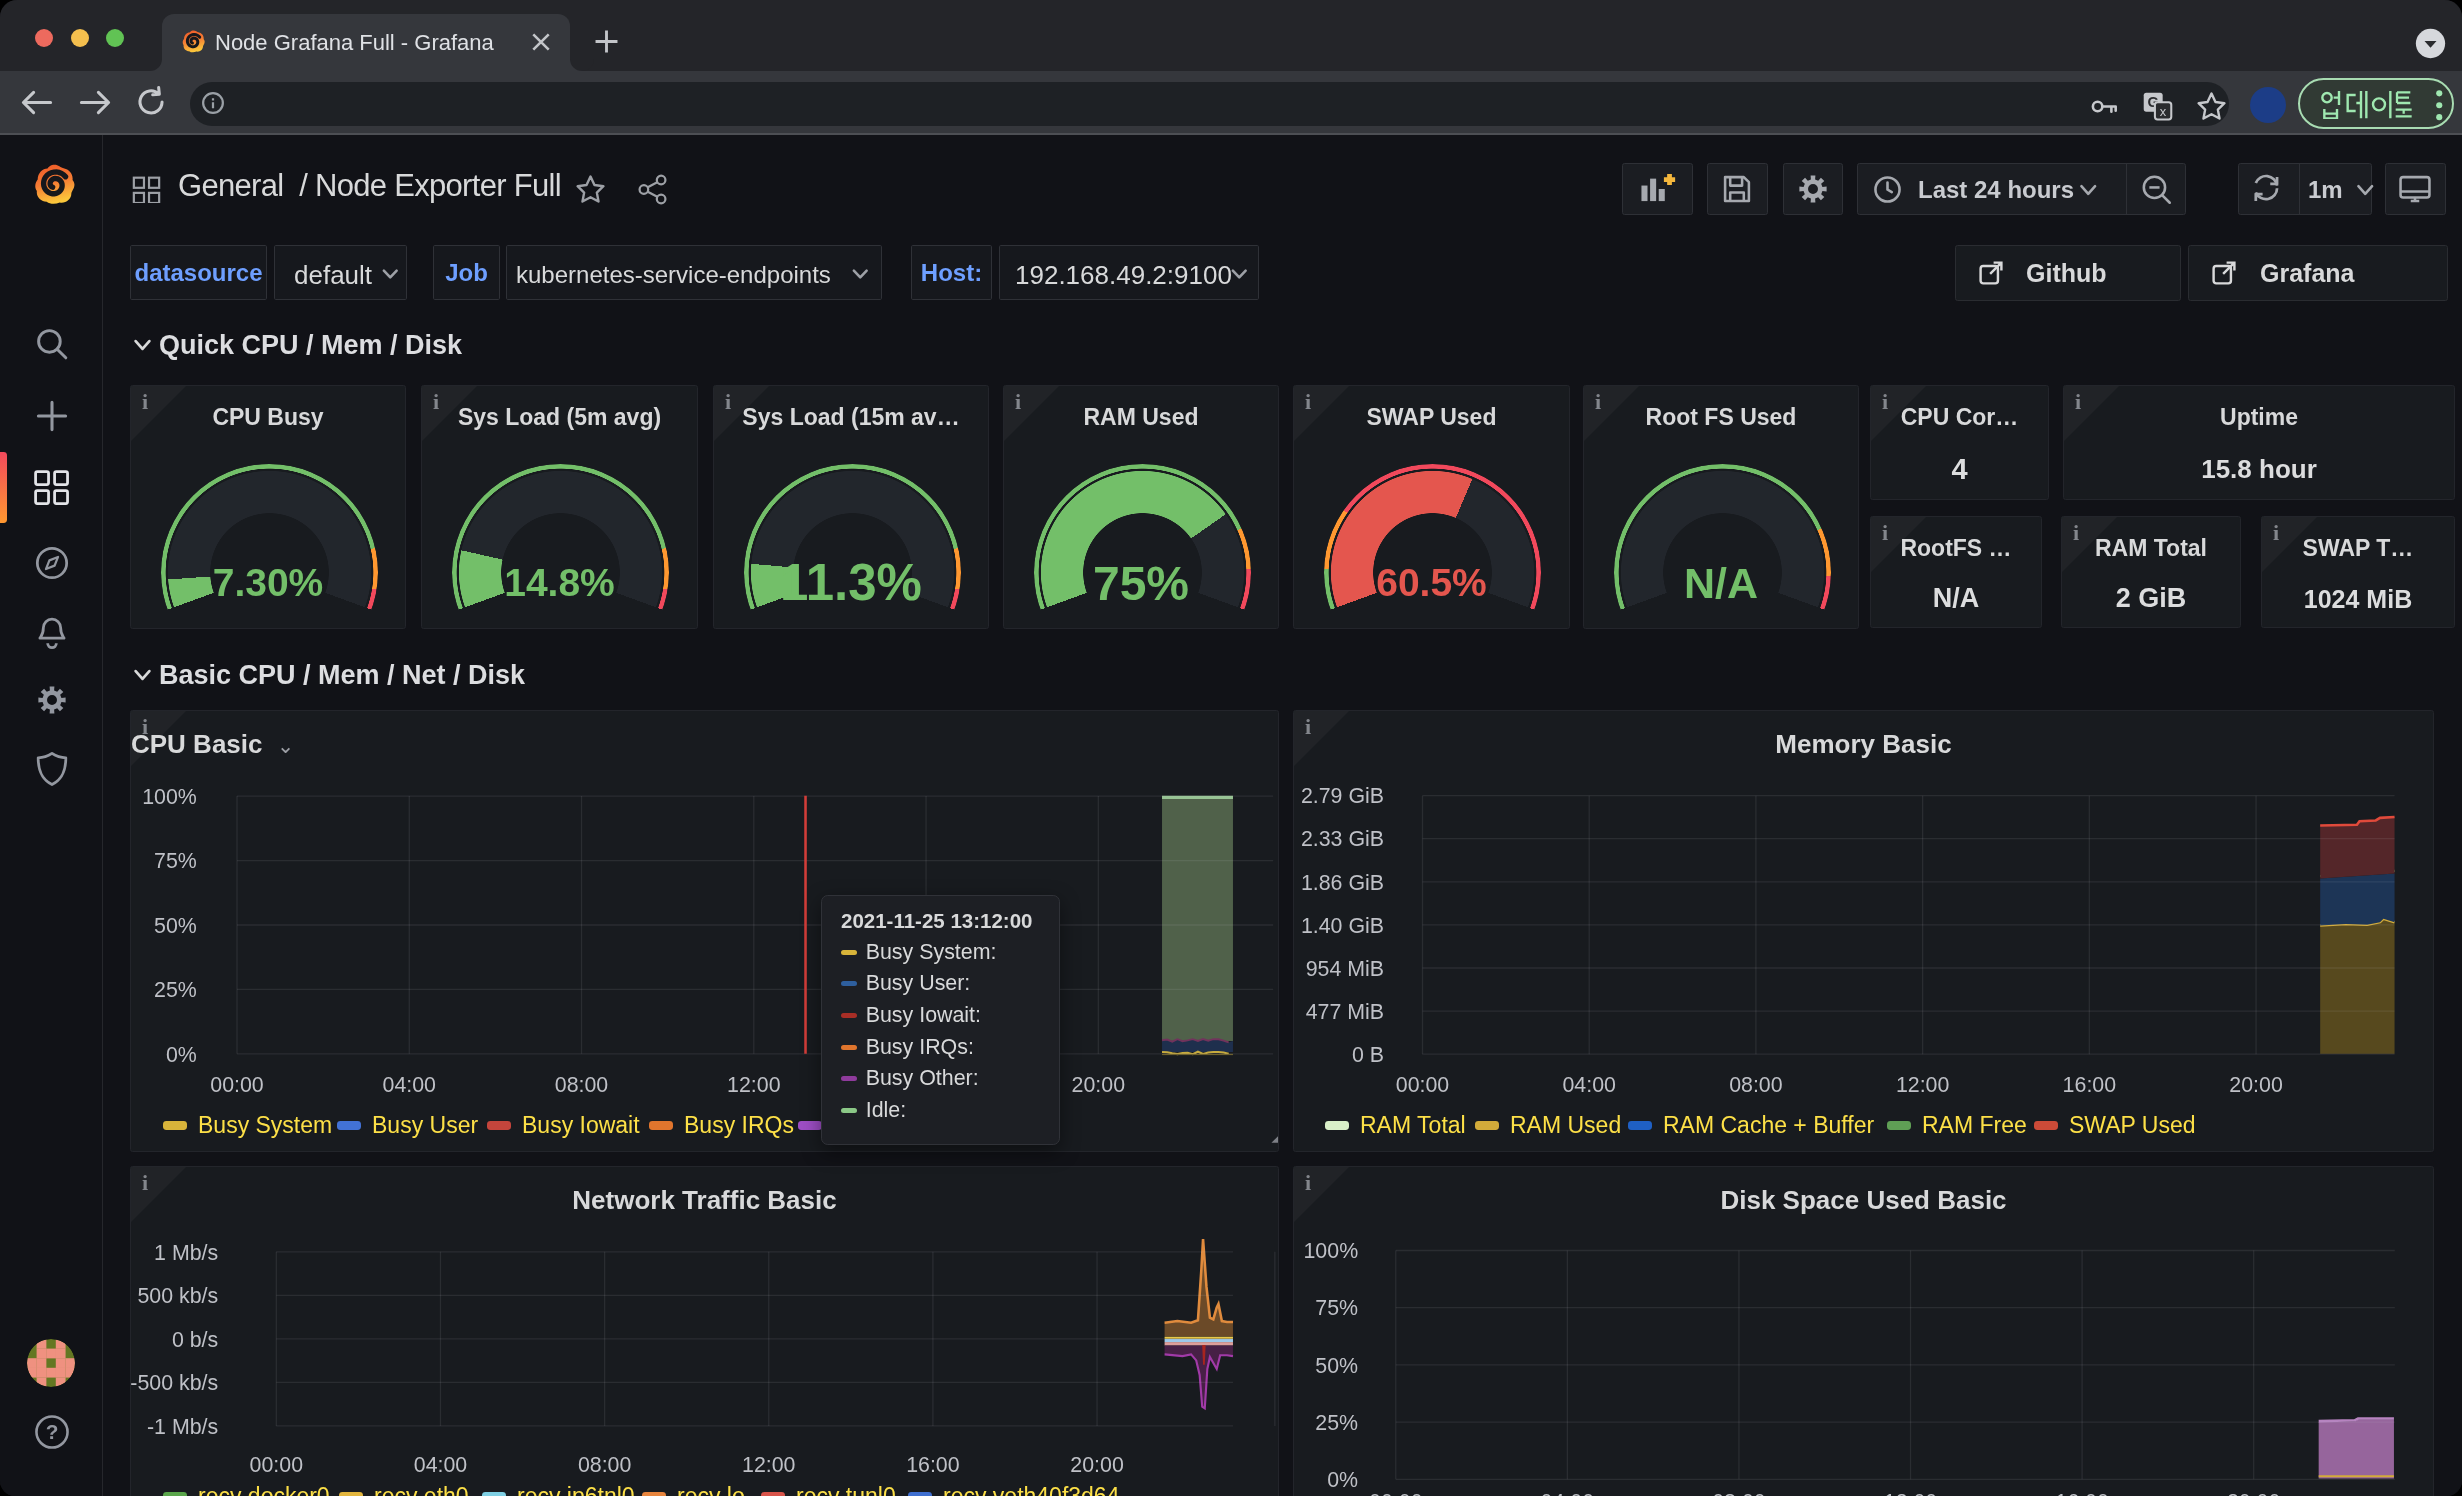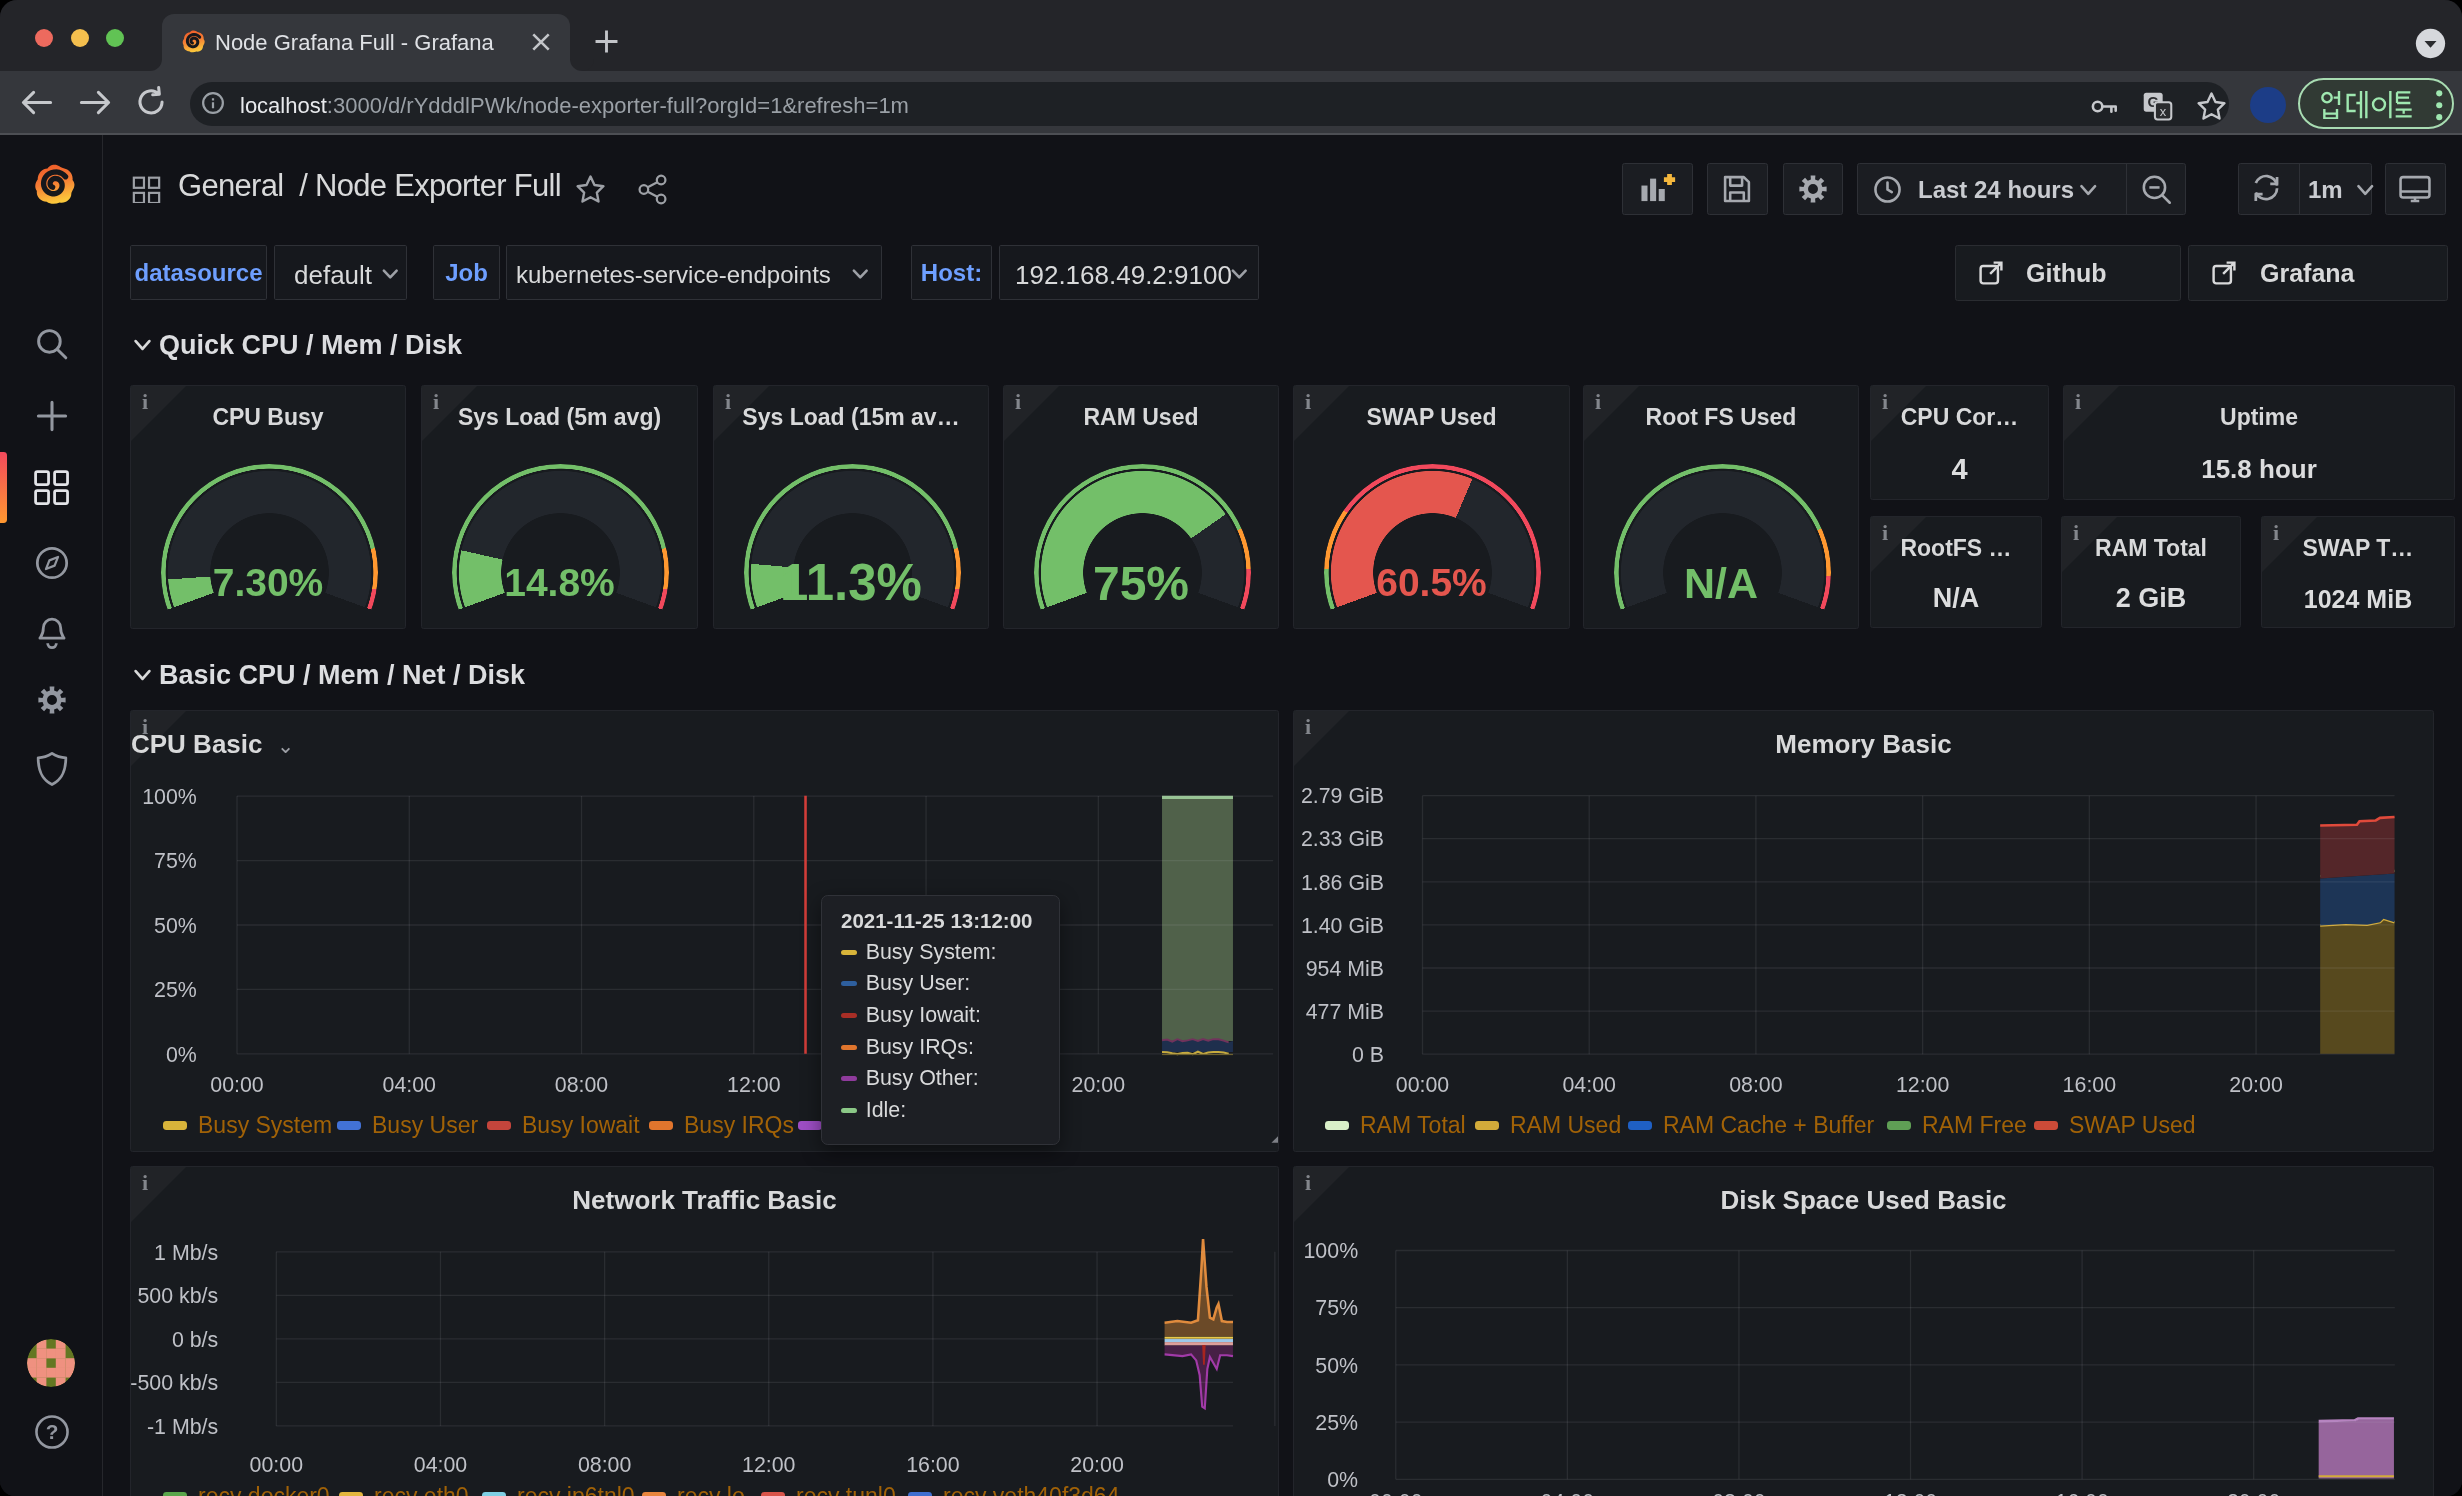--- a/index.html
+++ b/index.html
@@ -7,21 +7,21 @@
 .panel{position:absolute;background:#181b1f;border:0.9px solid #23252b;border-radius:2.6px;overflow:hidden}
 .corner{position:absolute;left:0;top:0;width:0;height:0;border-top:55px solid rgba(255,255,255,.04);border-right:55px solid transparent}
 .iico{position:absolute;left:11px;top:2.6px;font:bold 22px "Liberation Serif",serif;color:#83868c}
 .ptitle{position:absolute;left:0;right:0;top:18px;text-align:center;font-weight:700;font-size:23px;color:#d8d9da}
 .gauge{position:absolute;width:217px;height:217px}
 .glayer{position:absolute;inset:0;border-radius:50%}
 .gthin{-webkit-mask:radial-gradient(closest-side,transparent 95.5%,#000 96%);mask:radial-gradient(closest-side,transparent 95.5%,#000 96%)}
 .gthick{-webkit-mask:radial-gradient(closest-side,transparent 54.4%,#000 55% 93.3%,transparent 93.9%);mask:radial-gradient(closest-side,transparent 54.4%,#000 55% 93.3%,transparent 93.9%)}
 .gval{position:absolute;left:0;right:0;text-align:center;font-weight:700}
 .statv{position:absolute;left:0;right:0;text-align:center;font-weight:700;color:#dcddde}
-.leg{position:absolute;display:flex;align-items:center;font-size:23px;color:#a16207}
+.leg{position:absolute;display:flex;align-items:center;font-size:23px;color:#fde047}
 .dash{display:inline-block;width:24px;height:8.5px;border-radius:3.4px;margin-right:11px}
 .xlab{font-size:25px;fill:#bfc1c7}
 .sechead{position:absolute;font-weight:700;font-size:27px;color:#dcdde0}
 </style></head><body>
 <div id="win">
 <div class="abs" style="left:0;top:0;width:2462px;height:71px;background:#242529"></div>
 <div class="abs" style="left:0;top:71px;width:2462px;height:64px;background:#35373c"></div>
 <div class="abs" style="left:0;top:133px;width:2462px;height:2.6px;background:#4d4f54"></div>
 <div class="abs" style="left:35px;top:29px;width:18px;height:18px;border-radius:50%;background:#ed6a5e"></div>
 <div class="abs" style="left:71px;top:29px;width:18px;height:18px;border-radius:50%;background:#f4bf4e"></div>
@@ -64,21 +64,20 @@
       <path d="M4,17 H34 M24,5 L36,17 L24,29" fill="none" stroke="#c6c8cc" stroke-width="3.6" stroke-linecap="round" stroke-linejoin="round"></path>
     </svg>
 <svg class="abs" style="left:134px;top:85px" width="34" height="34" viewBox="0 0 40 40">
       <path d="M33,20 a13,13 0 1,1 -4,-9.5 M29,3 L29.8,10.8 L22,11.5" fill="none" stroke="#c6c8cc" stroke-width="3.6" stroke-linecap="round" stroke-linejoin="round"></path>
     </svg>
 <div class="abs" style="left:190px;top:82px;width:2039px;height:44px;border-radius:22px;background:#1e2125"></div>
 <svg class="abs" style="left:201px;top:91px" width="24" height="24" viewBox="0 0 28 28">
       <circle cx="14" cy="14" r="11.5" fill="none" stroke="#9aa0a6" stroke-width="2.6"></circle>
       <path d="M14,13 V20 M14,8.6 V11" stroke="#9aa0a6" stroke-width="2.6"></path>
     </svg>
-<div class="abs" style="left:240px;top:93px;font-size:22px;color:#9aa0a6"><span style="color:#e8eaed">localhost</span>:3000/d/rYdddlPWk/node-exporter-full?orgId=1&amp;refresh=1m</div>
 <svg class="abs" style="left:2089px;top:91px" width="31" height="31" viewBox="0 0 36 36">
       <circle cx="10" cy="18" r="5.5" fill="none" stroke="#c6c8cc" stroke-width="3"></circle>
       <path d="M15.5,18 H31 M26,18 V24 M31,18 V23" stroke="#c6c8cc" stroke-width="3" stroke-linecap="round"></path>
     </svg>
 <svg class="abs" style="left:2142px;top:91px" width="31" height="31" viewBox="0 0 36 36">
       <rect x="2" y="2" width="22" height="22" rx="3" fill="#c6c8cc"></rect>
       <text x="13" y="19" font-size="17" font-weight="bold" fill="#2a2b2e" text-anchor="middle">G</text>
       <rect x="15" y="13" width="19" height="20" rx="3" fill="#2a2b2e" stroke="#c6c8cc" stroke-width="2.4"></rect>
       <text x="24.5" y="29" font-size="15" fill="#c6c8cc" text-anchor="middle">x</text>
     </svg>

